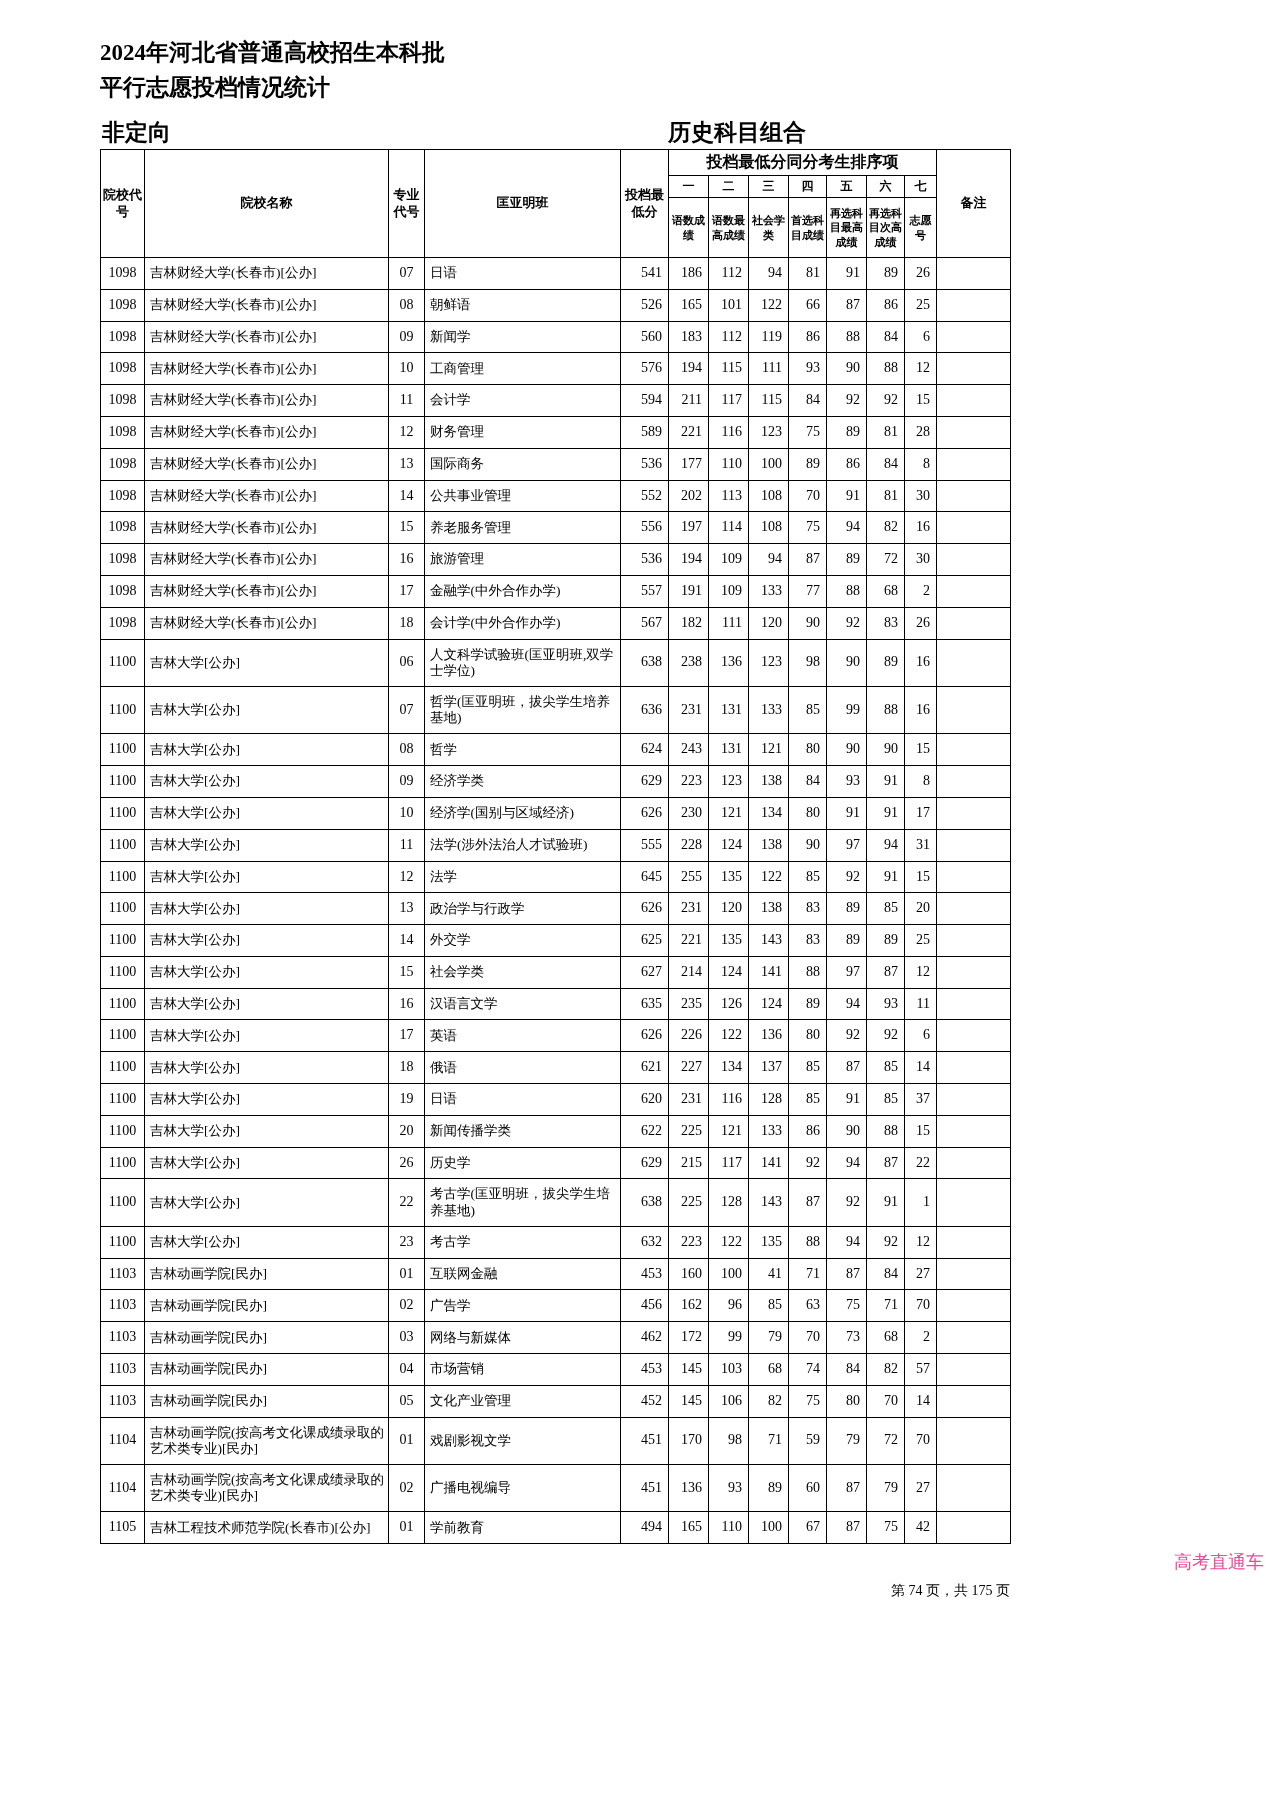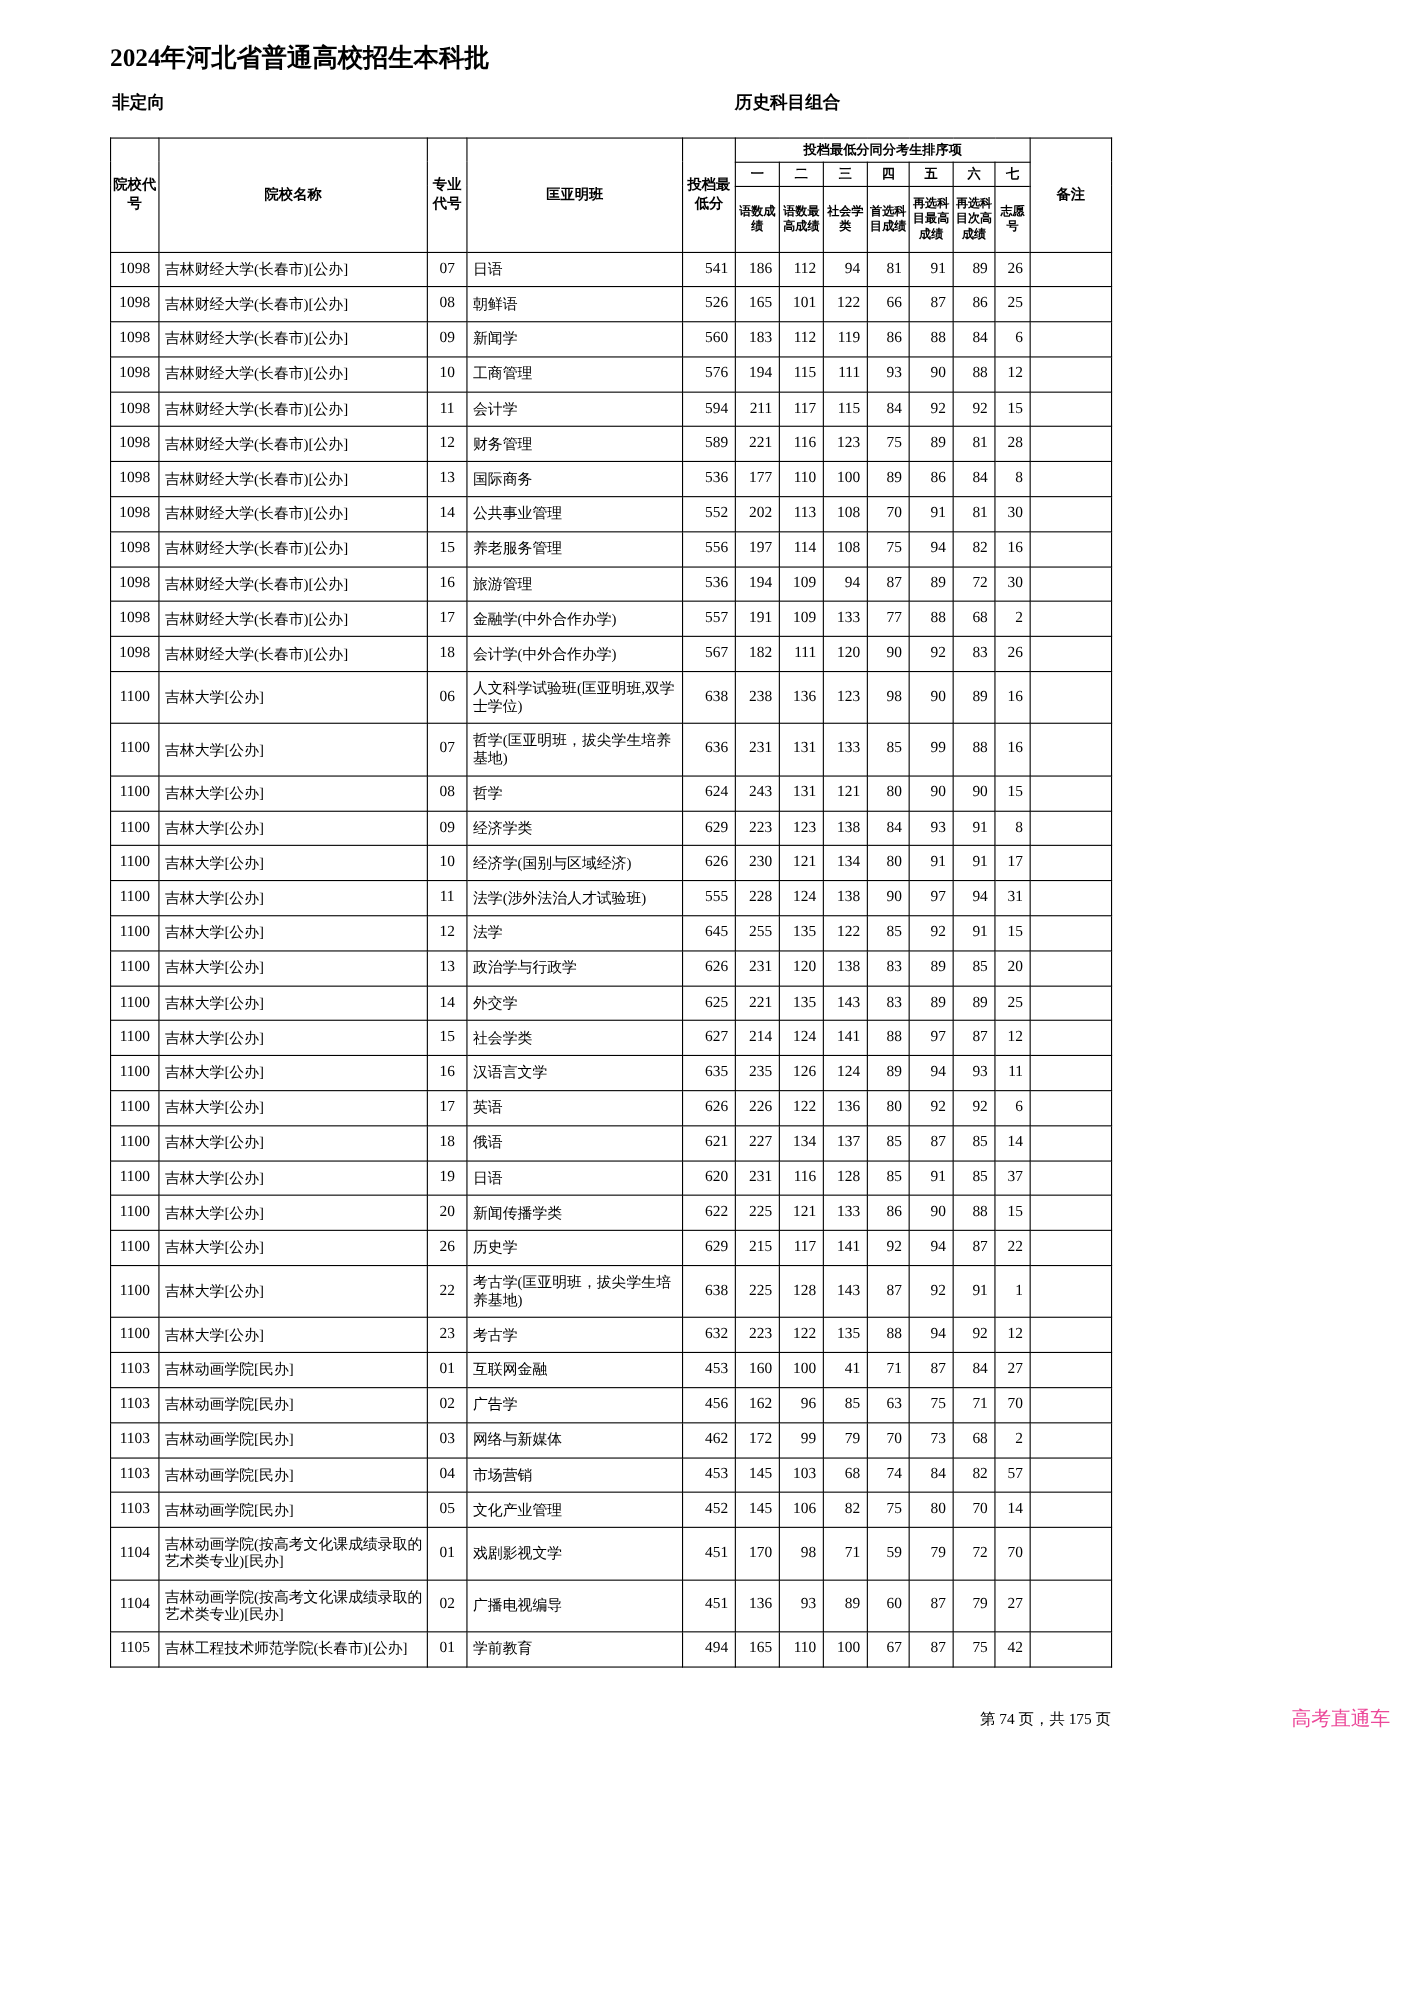--- a/index.html
+++ b/index.html
@@ -23,44 +23,44 @@
     line-height: 1.5;
   }
   .content {
     width: 910px;
     margin-left: 100px;
   }
   .subhead {
     position: relative;
     height: 26px;
     margin-top: 12px;
-    margin-bottom: 16px;
+    margin-bottom: 6px;
     font-weight: bold;
-    font-size: 16px;
+    font-size: 23px;
   }
   .left-label { position: absolute; left: 2px; top: 0; }
   .right-label { position: absolute; left: 568px; top: 0; }
 
   table {
     border-collapse: collapse;
     table-layout: fixed;
     width: 910px;
   }
   th, td {
     border: 1px solid #000;
     overflow: hidden;
     vertical-align: middle;
   }
   thead th {
     font-weight: bold;
     text-align: center;
     padding: 2px 1px;
   }
   .hmain { font-size: 13px; line-height: 1.3; }
-  .h1 th.group { font-size: 12px; height: 22px; }
+  .h1 th.group { font-size: 16px; height: 22px; }
   .h2 th { font-size: 12px; height: 20px; }
   .h3 th { font-size: 11px; line-height: 1.3; height: 60px; }
 
   tbody td {
     font-size: 14px;
     line-height: 1.2;
     padding: 7px 4px;
   }
   td.c-center { text-align: center; }
   td.c-left   { text-align: left; padding-left: 5px; font-size: 13.5px; }
@@ -81,20 +81,21 @@
     font-family: "Liberation Sans", "DejaVu Sans", sans-serif;
   }
 </style>
 </head>
 <body>
 
 <div class="page">
 
   <div class="titles">
     <div>2024年河北省普通高校招生本科批</div>
+    <div>平行志愿投档情况统计</div>
   </div>
 
   <div class="content">
 
     <div class="subhead">
       <span class="left-label">非定向</span>
       <span class="right-label">历史科目组合</span>
     </div>
 
     <table>

